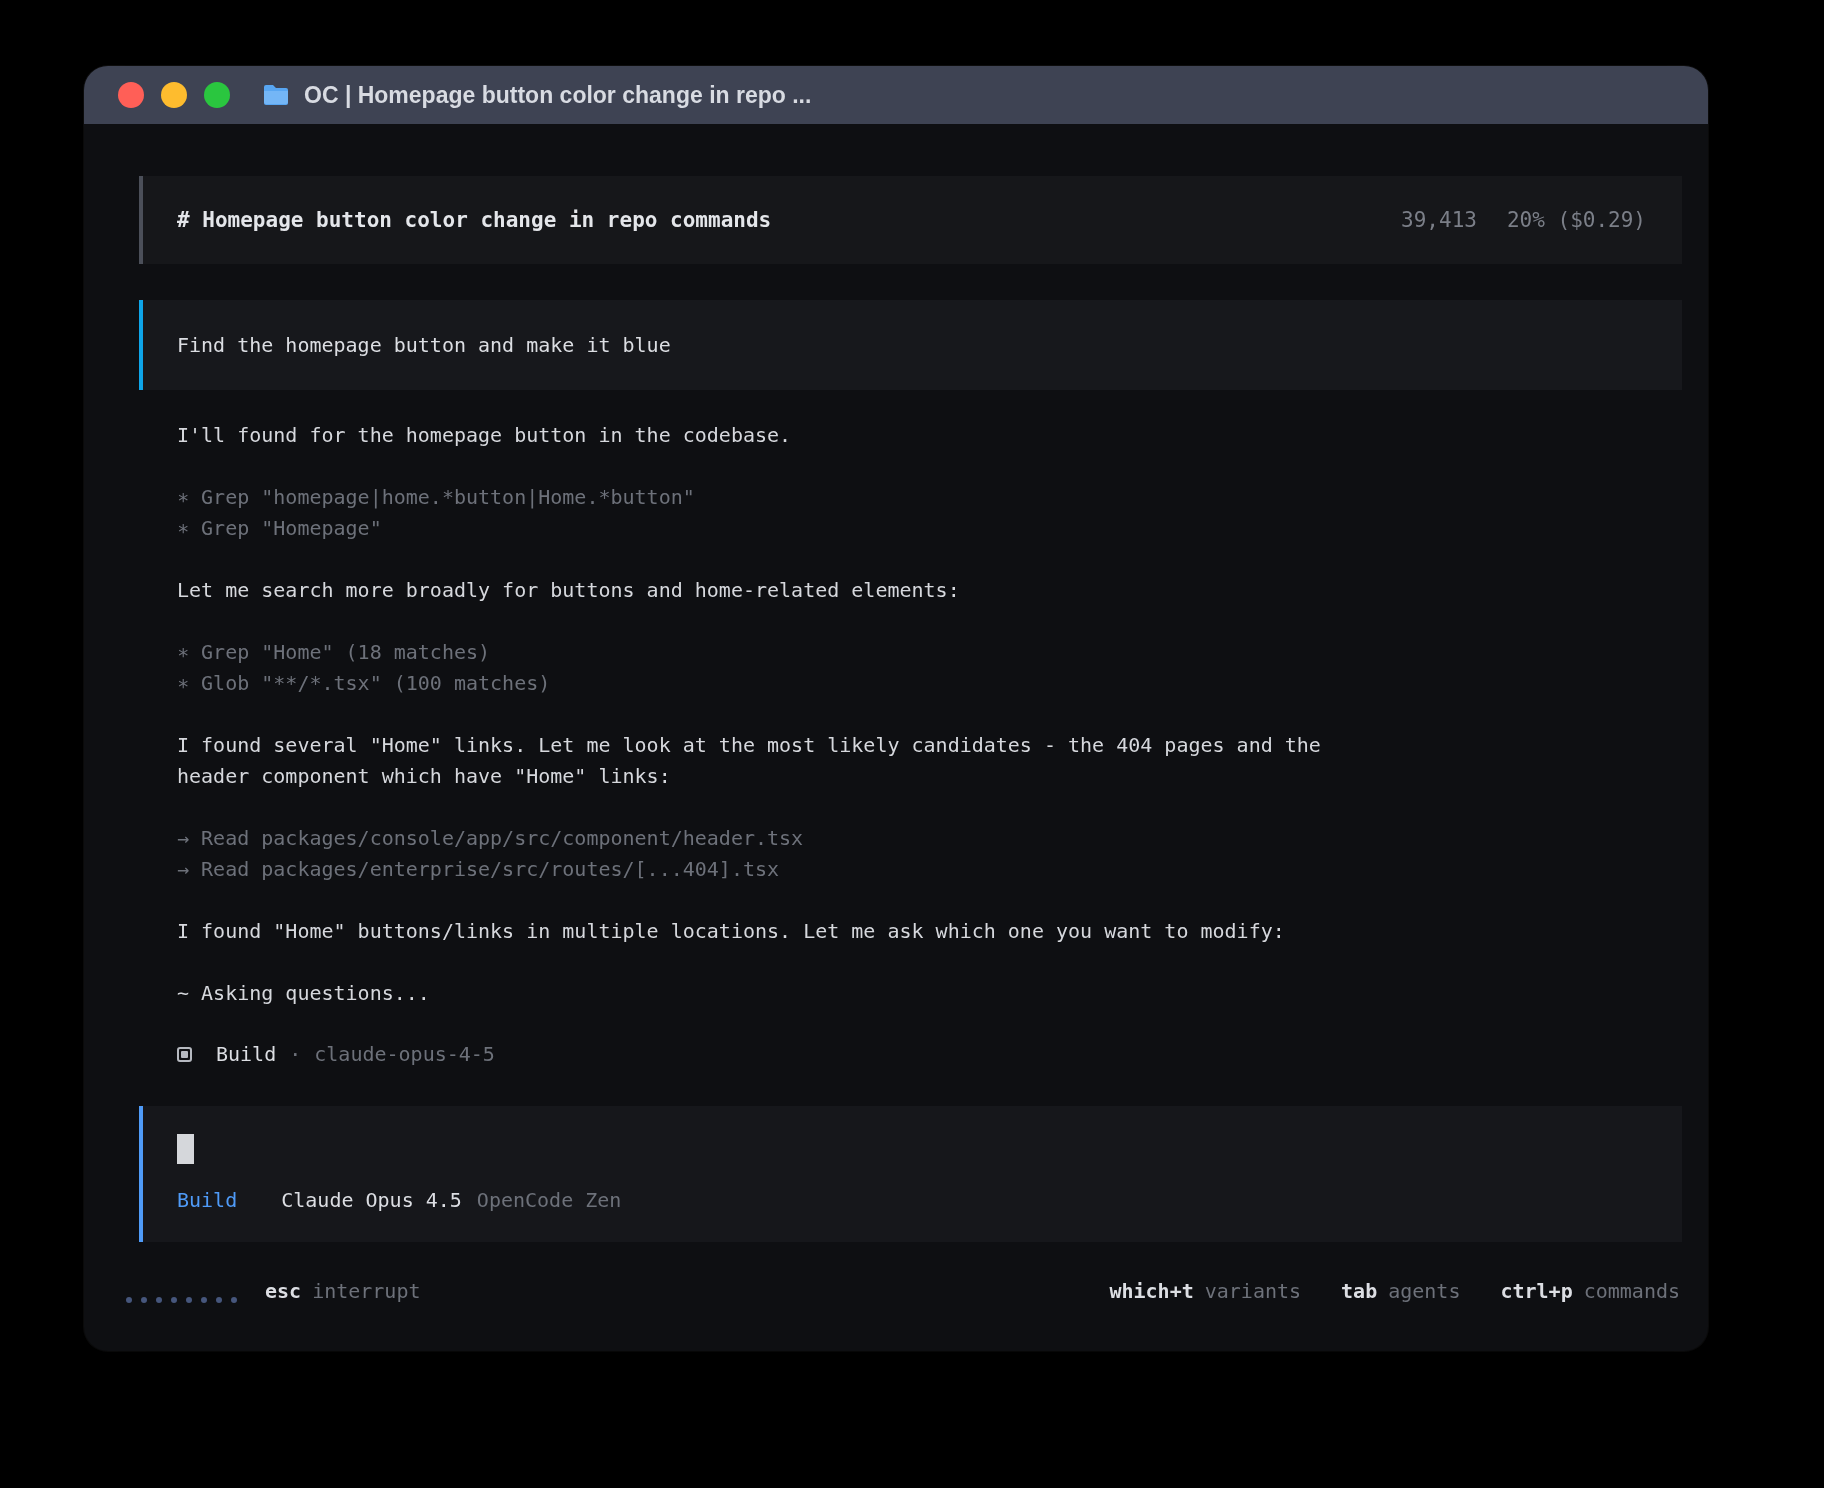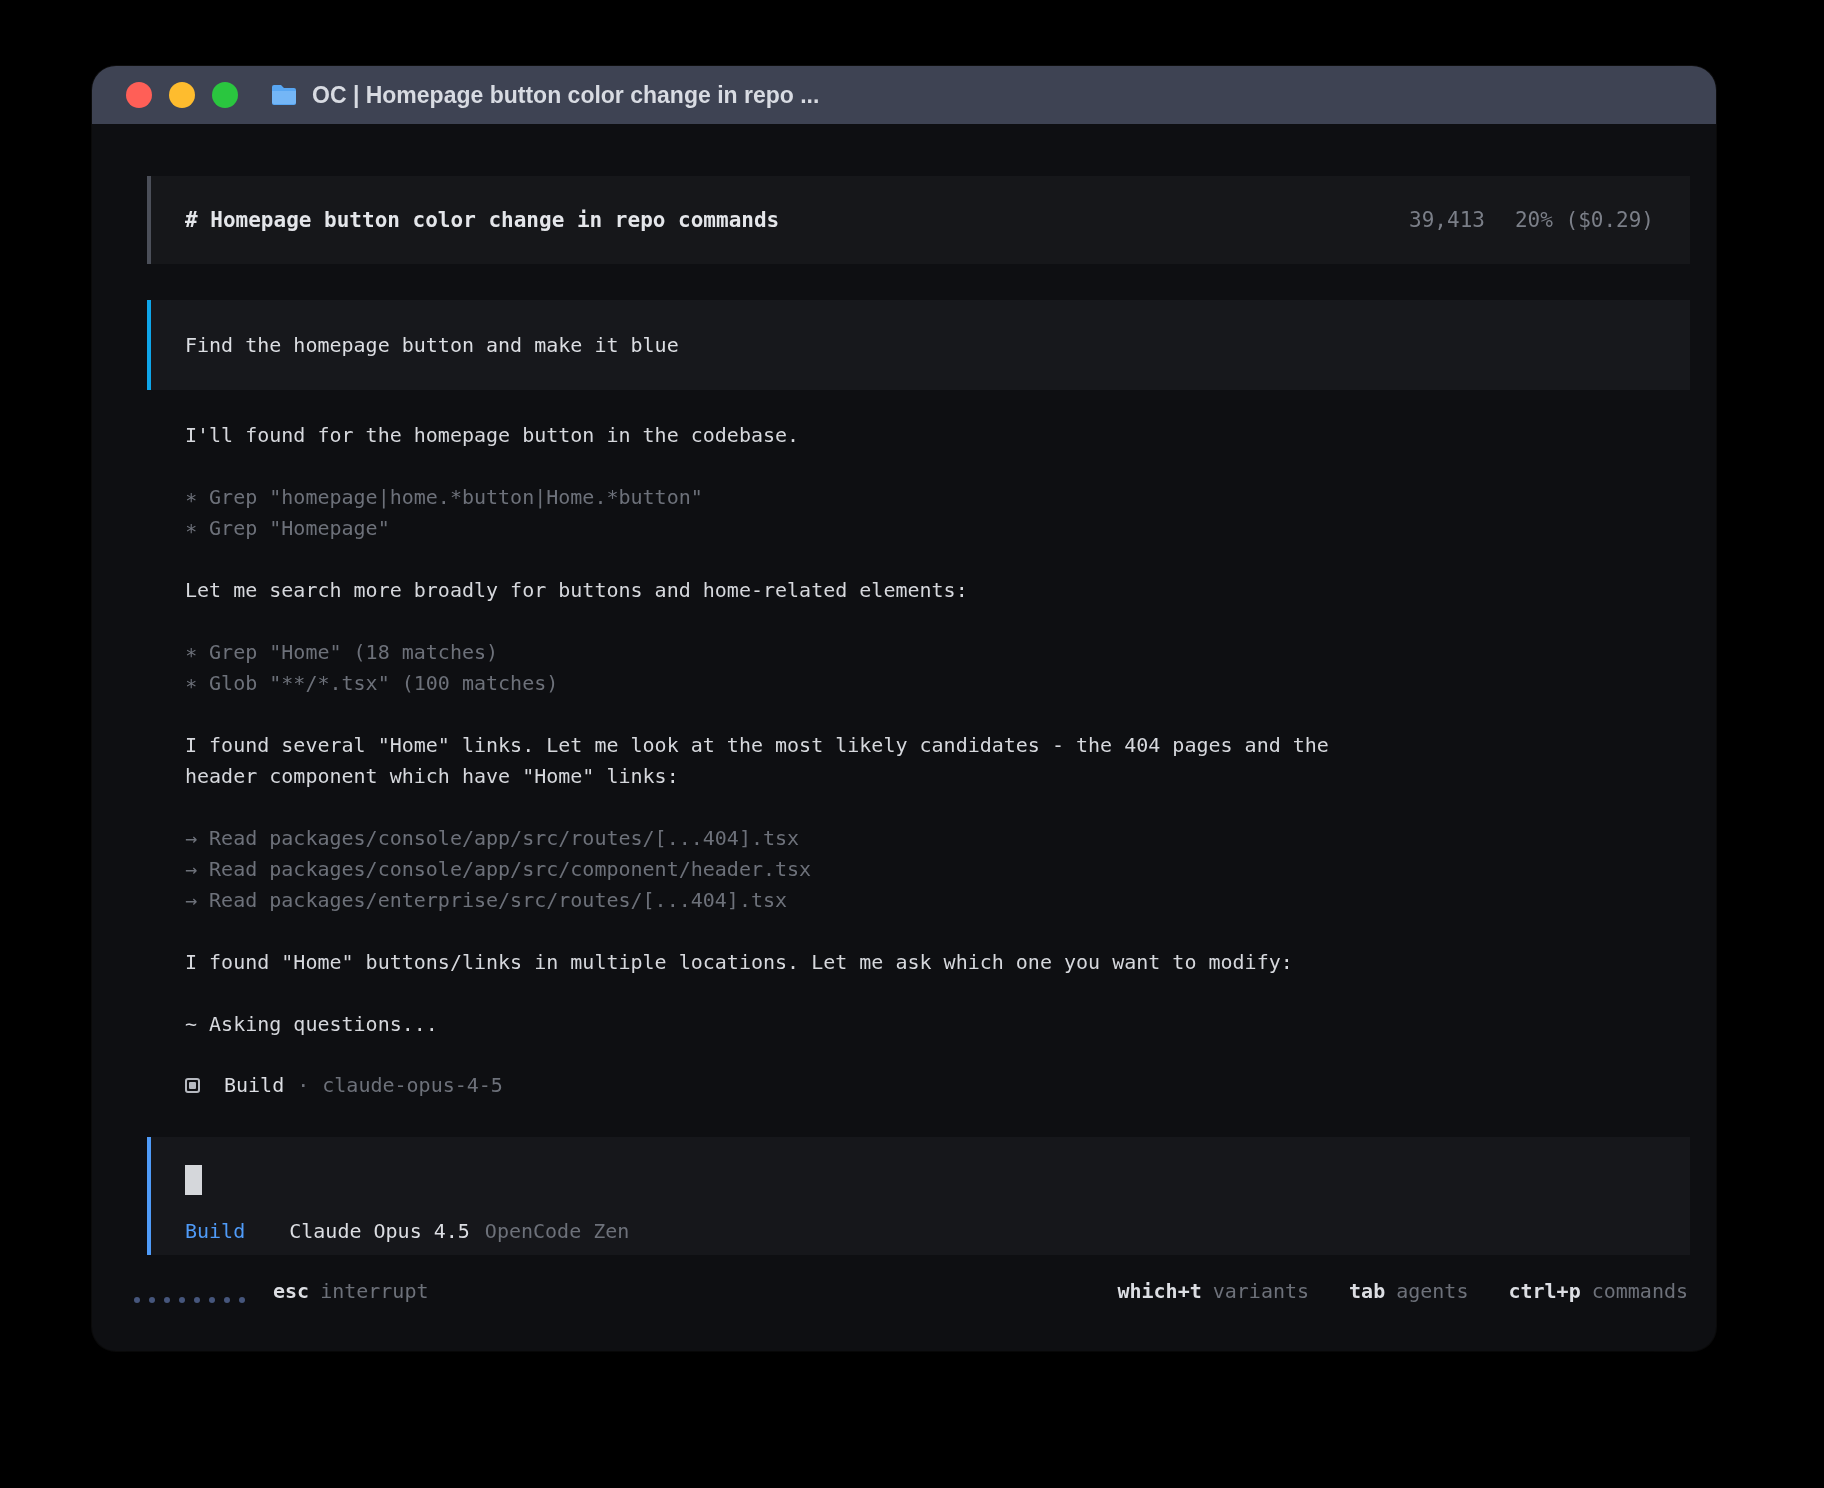--- a/index.html
+++ b/index.html
@@ -6,21 +6,21 @@
   html, body { width: 1824px; height: 1488px; }
   body {
     background: #000000;
     position: relative;
     font-family: "DejaVu Sans Mono", monospace;
     overflow: hidden;
   }
 
   .window {
     position: absolute;
-    left: 92px; top: 66px;
+    left: 84px; top: 66px;
     width: 1624px; height: 1285px;
     background: #0e0f12;
     border-radius: 24px;
     overflow: hidden;
     box-shadow: 0 24px 70px rgba(0,0,0,.65), 0 0 0 1px rgba(255,255,255,.06);
     display: flex;
     flex-direction: column;
   }
 
   
@@ -178,21 +178,20 @@
         <div class="line dim">∗ Grep "homepage|home.*button|Home.*button"</div>
         <div class="line dim">∗ Grep "Homepage"</div>
         <div class="line blank">&nbsp;</div>
         <div class="line">Let me search more broadly for buttons and home-related elements:</div>
         <div class="line blank">&nbsp;</div>
         <div class="line dim">∗ Grep "Home" (18 matches)</div>
         <div class="line dim">∗ Glob "**/*.tsx" (100 matches)</div>
         <div class="line blank">&nbsp;</div>
         <div class="line">I found several "Home" links. Let me look at the most likely candidates - the 404 pages and the header component which have "Home" links:</div>
         <div class="line blank">&nbsp;</div>
-        <div class="line dim">→ Read packages/console/app/src/routes/[...404].tsx</div>
         <div class="line dim">→ Read packages/console/app/src/component/header.tsx</div>
         <div class="line dim">→ Read packages/enterprise/src/routes/[...404].tsx</div>
         <div class="line blank">&nbsp;</div>
         <div class="line">I found "Home" buttons/links in multiple locations. Let me ask which one you want to modify:</div>
         <div class="line blank">&nbsp;</div>
         <div class="line">~ Asking questions...</div>
       </div>
 
     <div class="agent-status">
       <span class="agent-icon"></span>

